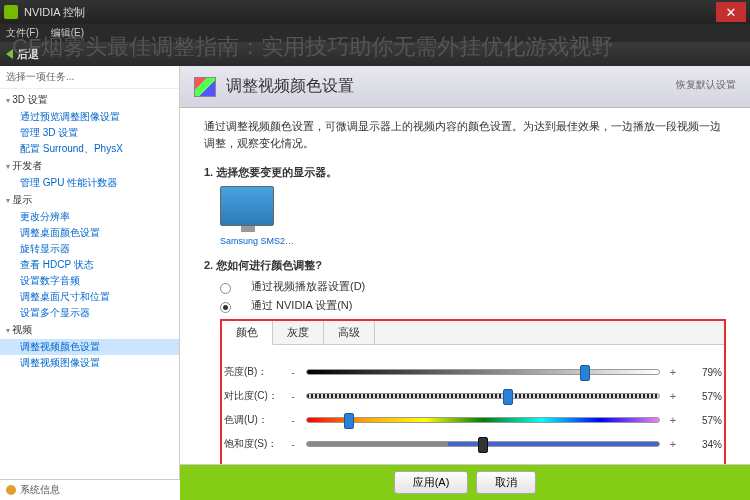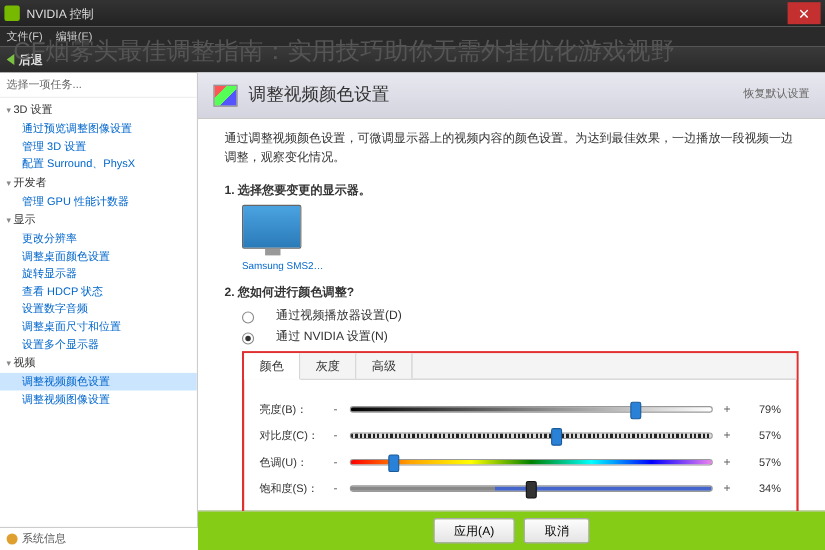--- a/index.html
+++ b/index.html
@@ -34,21 +34,21 @@
 .monitor { width: 54px; height: 40px; background: linear-gradient(#4aa3e0, #2a7ab8); border: 1px solid #666; border-radius: 2px; position: relative; }
 .monitor::after { content: ""; position: absolute; bottom: -7px; left: 20px; width: 14px; height: 6px; background: #999; }
 .monitor-label { font-size: 9px; color: #0066cc; margin-top: 10px; }
 .radio-row { margin: 4px 0 4px 16px; display: flex; align-items: flex-end; gap: 20px; }
 .radio { width: 11px; height: 11px; border: 1px solid #888; border-radius: 50%; display: inline-flex; align-items: center; justify-content: center; }
 .radio.checked::after { content: ""; width: 5px; height: 5px; background: #333; border-radius: 50%; }
 .highlight-box { border: 2px solid #e03030; margin: 6px 0 6px 16px; padding: 0; }
 .tabs { display: flex; border-bottom: 1px solid #ccc; background: #f4f4f4; }
 .tab { padding: 4px 14px; font-size: 11px; border-right: 1px solid #ccc; background: #f4f4f4; }
 .tab.active { background: #fff; border-bottom: 1px solid #fff; margin-bottom: -1px; }
-.sliders { padding: 10px 14px; }
+.sliders { padding: 10px 2px; }
 .slider-row { display: flex; align-items: center; margin: 10px 0; gap: 8px; }
 .slider-label { width: 56px; font-size: 10px; color: #333; }
 .minus, .plus { width: 10px; font-size: 11px; color: #666; text-align: center; }
 .track { flex: 1; height: 6px; border: 1px solid #999; border-radius: 3px; position: relative; }
 .track.brightness { background: linear-gradient(to right, #000, #fff); }
 .track.contrast { background: repeating-linear-gradient(to right, #222, #222 2px, #ddd 2px, #ddd 4px); }
 .track.hue { background: linear-gradient(to right, red, orange, yellow, green, cyan, blue, violet); }
 .track.sat { background: linear-gradient(to right, #888, #888 40%, #46c 40%); }
 .thumb { position: absolute; top: -5px; width: 10px; height: 16px; background: #2a82d8; border: 1px solid #1a5a99; border-radius: 2px; transform: translateX(-50%); }
 .thumb.dark { background: #333; border-color: #111; }

